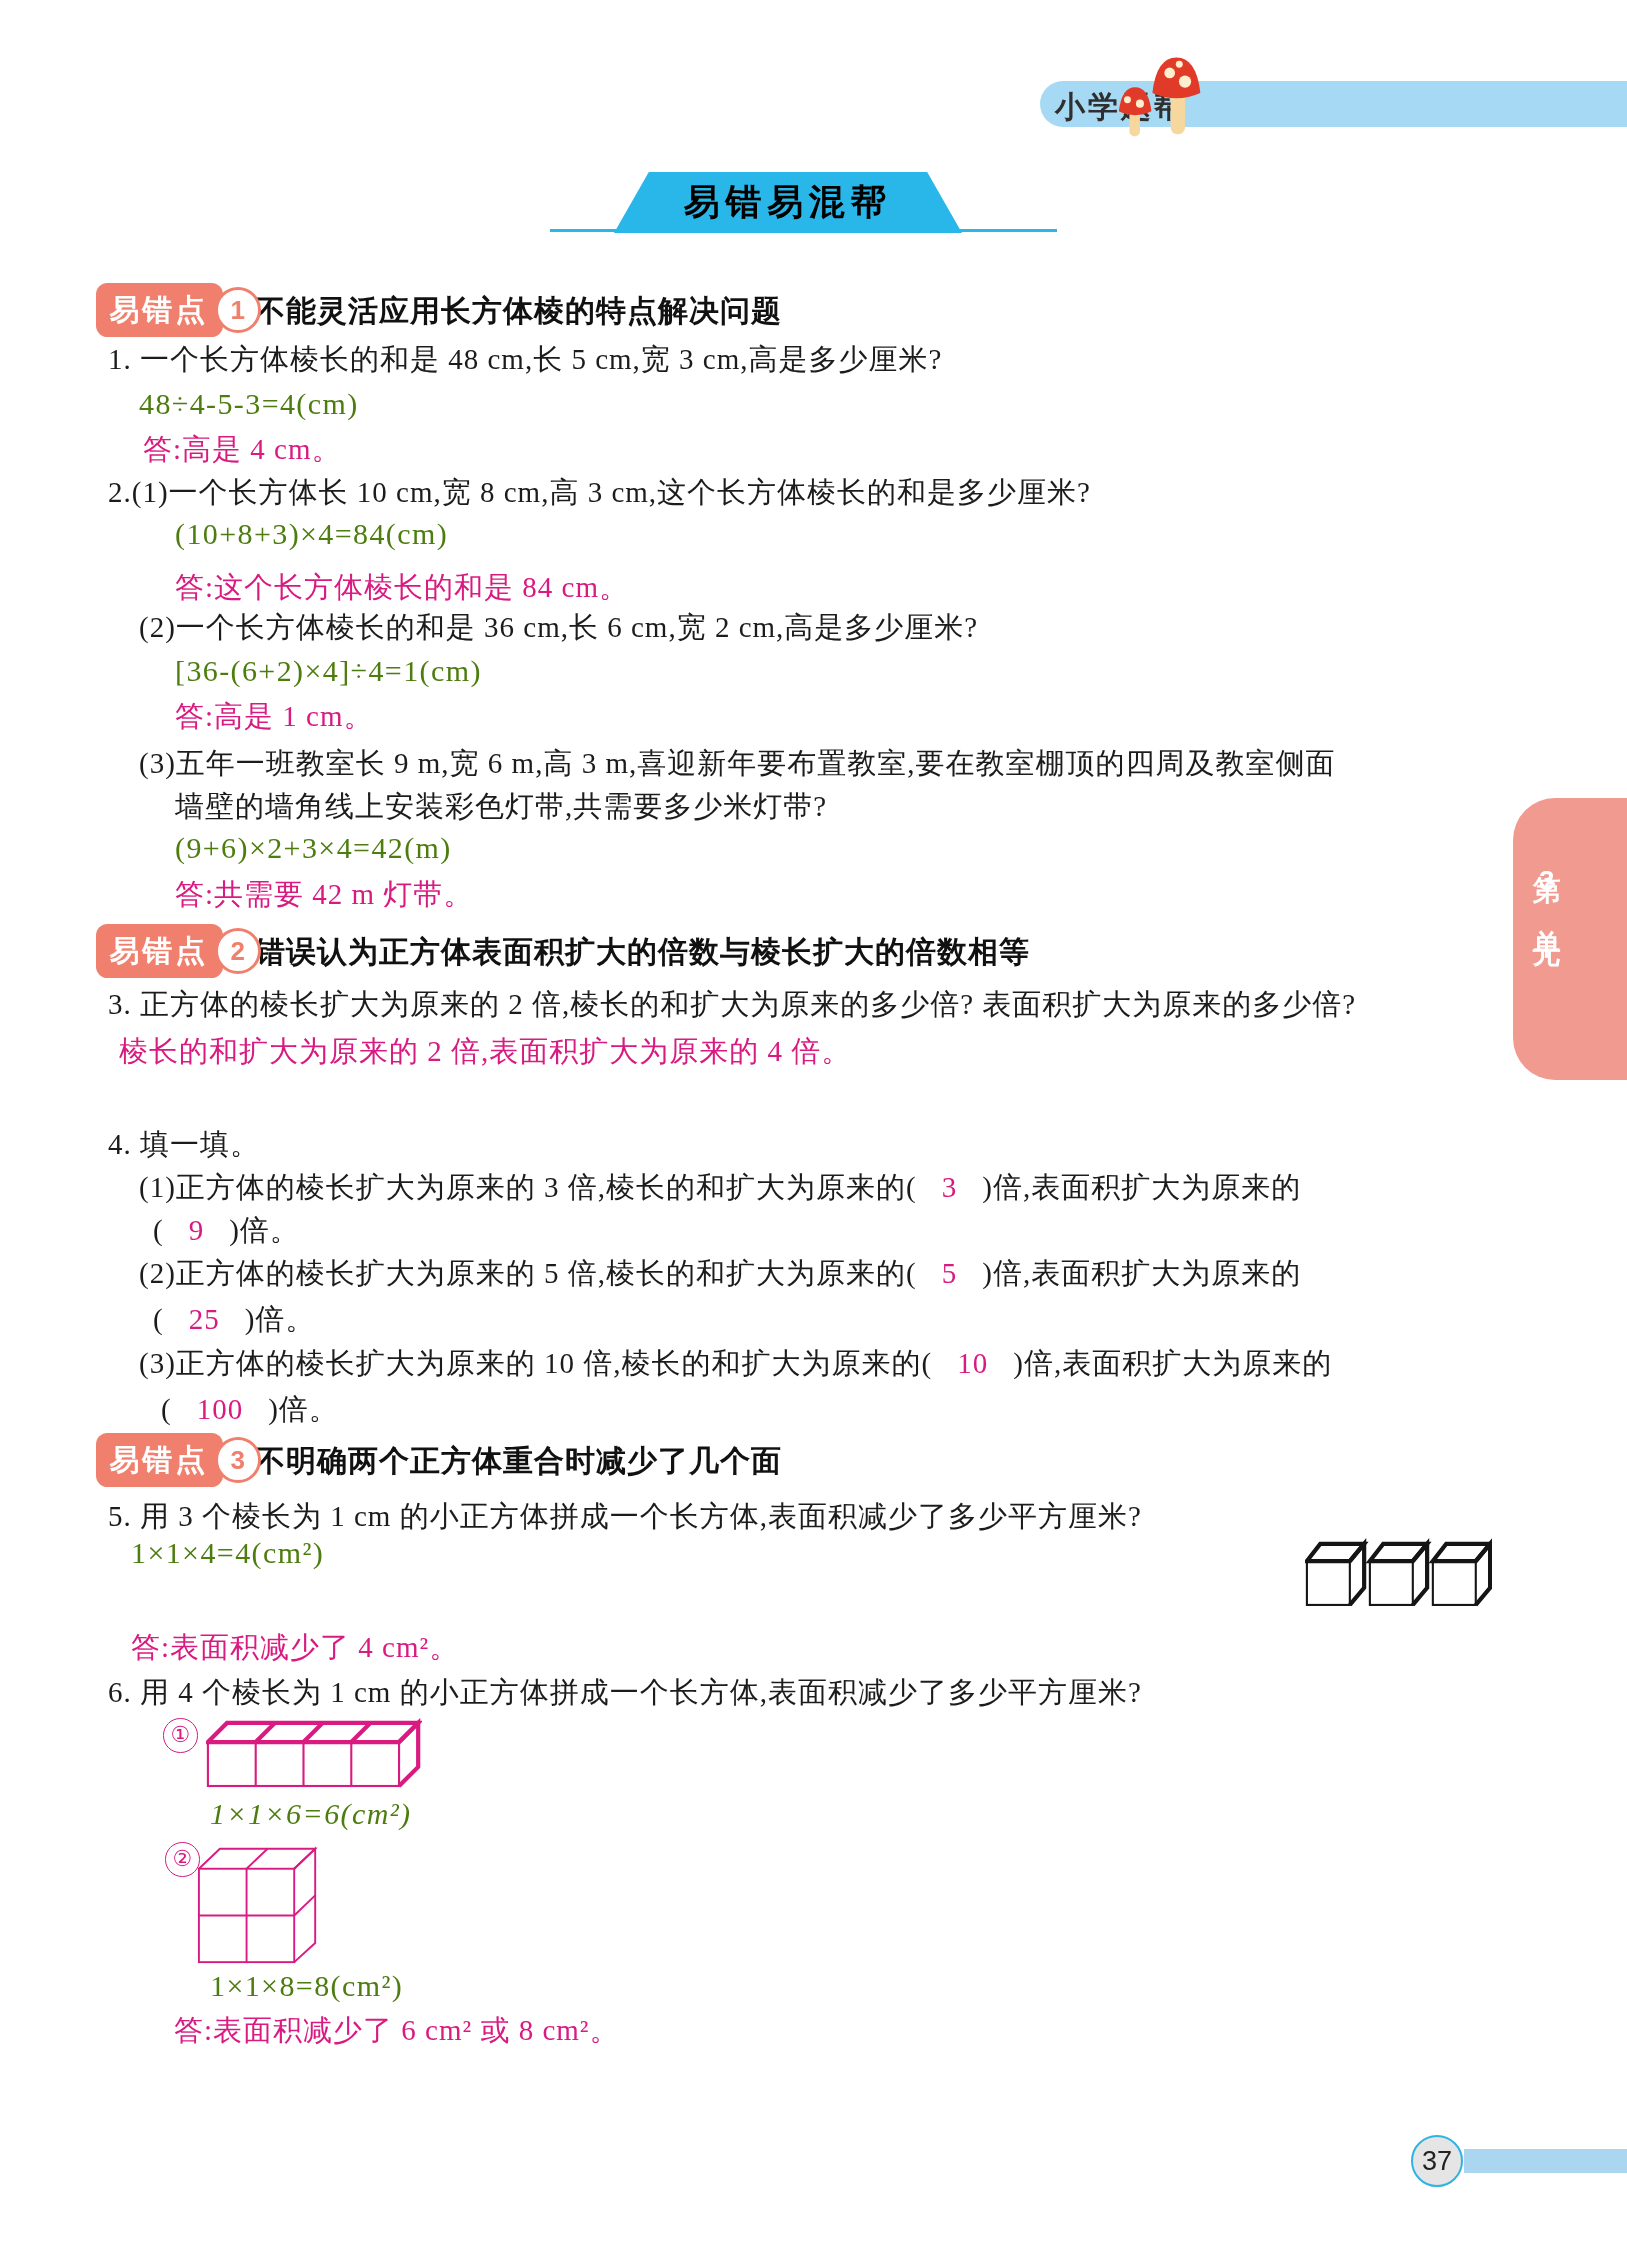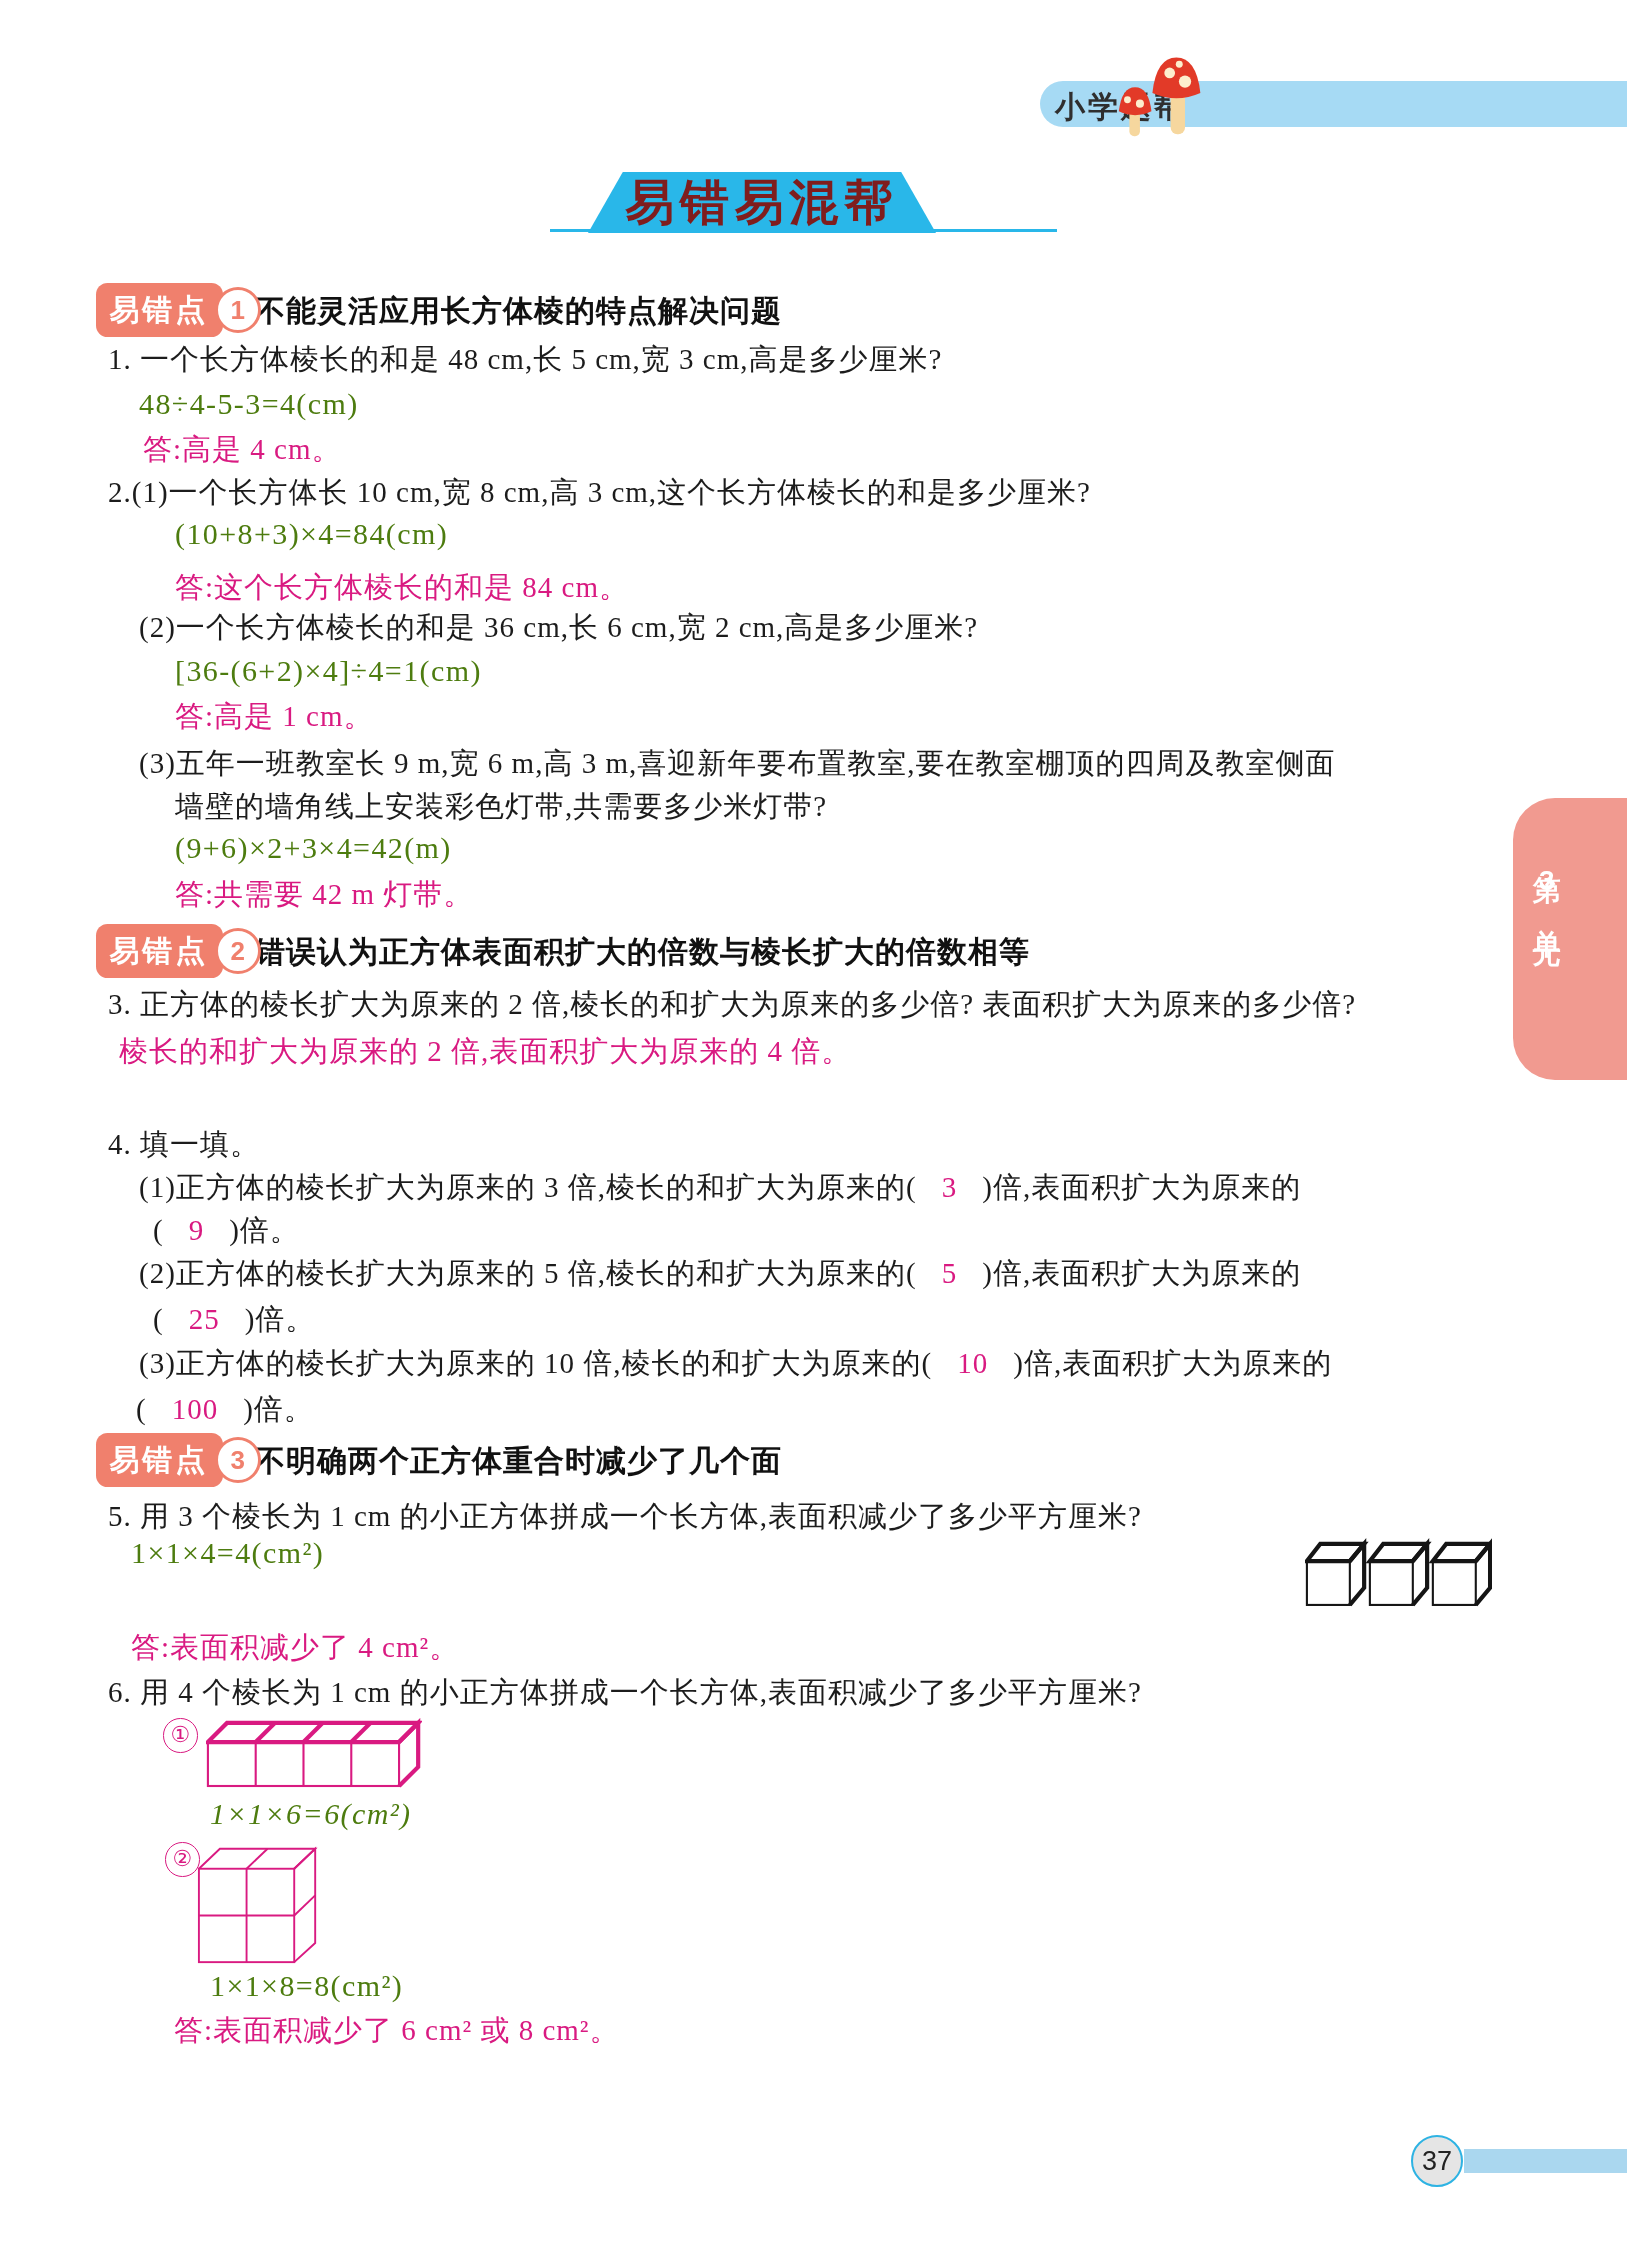--- a/index.html
+++ b/index.html
@@ -7,24 +7,24 @@
         font-family:"Liberation Serif",serif;color:#1c1c1c;}
   .abs{position:absolute;white-space:nowrap;}
   .q{font-size:29px;letter-spacing:1px;color:#1c1c1c;}
   .eq{font-size:30px;letter-spacing:1.4px;color:#4d7c0f;}
   .ansr{font-size:29px;letter-spacing:1px;color:#d91a81;}
   .pink{color:#d91a81;}
   .fillv{padding:0 25px;font-size:29px;}
   .heading{font-family:"Liberation Sans",sans-serif;font-weight:bold;font-size:30px;color:#111;letter-spacing:1px;}
   
   .banner-line{position:absolute;left:550px;top:229px;width:507px;height:2.9px;background:#29b7e9;}
-  .banner{position:absolute;left:588px;top:172px;width:348px;height:61px;background:#29b7e9;
+  .banner{position:absolute;left:614px;top:172px;width:348px;height:61px;background:#29b7e9;
           clip-path:polygon(0 100%,10% 0,90% 0,100% 100%);
-          display:flex;align-items:center;justify-content:center;color:#7f1d1d;
-          font-family:"Liberation Sans",sans-serif;font-weight:bold;font-size:49px;letter-spacing:5.7px;}
+          display:flex;align-items:center;justify-content:center;color:#000000;
+          font-family:"Liberation Sans",sans-serif;font-weight:bold;font-size:36px;letter-spacing:5.7px;}
   
   .brand-bar{position:absolute;left:1040px;top:81px;width:588px;height:46px;background:#a6daf4;
              border-radius:25px 0 0 25px;}
   .brand-text{position:absolute;left:1055px;top:87px;font-family:"Liberation Sans",sans-serif;
               font-weight:bold;font-size:30px;color:#2f2f2f;letter-spacing:2.9px;}
   
   .badge{position:absolute;display:flex;align-items:center;}
   .badge-pill{background:#f0806d;color:#fff;font-family:"Liberation Sans",sans-serif;font-weight:bold;
               font-size:30px;letter-spacing:2.9px;padding:6.7px 15.3px 6.7px 13.4px;border-radius:11.5px;}
   .badge-circle{width:40px;height:40px;background:#fff;border:3.8px solid #f0806d;border-radius:50%;
@@ -104,21 +104,21 @@
 
   <div class="abs q" style="left:108px;top:1125px;">4. 填一填。</div>
 
   <div class="abs q" style="left:139px;top:1168px;"><span>(1)正方体的棱长扩大为原来的 3 倍,棱长的和扩大为原来的(</span><span class="pink fillv">3</span><span>)倍,表面积扩大为原来的</span></div>
   <div class="abs q" style="left:153px;top:1211px;"><span>(</span><span class="pink fillv">9</span><span>)倍。</span></div>
 
   <div class="abs q" style="left:139px;top:1254px;"><span>(2)正方体的棱长扩大为原来的 5 倍,棱长的和扩大为原来的(</span><span class="pink fillv">5</span><span>)倍,表面积扩大为原来的</span></div>
   <div class="abs q" style="left:153px;top:1300px;"><span>(</span><span class="pink fillv">25</span><span>)倍。</span></div>
 
   <div class="abs q" style="left:139px;top:1344px;"><span>(3)正方体的棱长扩大为原来的 10 倍,棱长的和扩大为原来的(</span><span class="pink fillv">10</span><span>)倍,表面积扩大为原来的</span></div>
-  <div class="abs q" style="left:136px;top:1390px;text-align:center;"><span>(</span><span class="pink fillv">100</span><span>)倍。</span></div>
+  <div class="abs q" style="left:161px;top:1390px;text-align:center;"><span>(</span><span class="pink fillv">100</span><span>)倍。</span></div>
 
   <div class="badge" style="left:96px;top:1433px;">
     <span class="badge-pill">易错点</span>
     <span class="badge-circle">3</span>
   </div>
   <div class="abs heading" style="left:255px;top:1441px;">不明确两个正方体重合时减少了几个面</div>
 
   <div class="abs q" style="left:108px;top:1497px;">5. 用 3 个棱长为 1 cm 的小正方体拼成一个长方体,表面积减少了多少平方厘米?</div>
   <div class="abs eq" style="left:131px;top:1536px;">1×1×4=4(cm²)</div>
   <div class="abs ansr" style="left:131px;top:1582px;margin-top:46px;">答:表面积减少了 4 cm²。</div>

